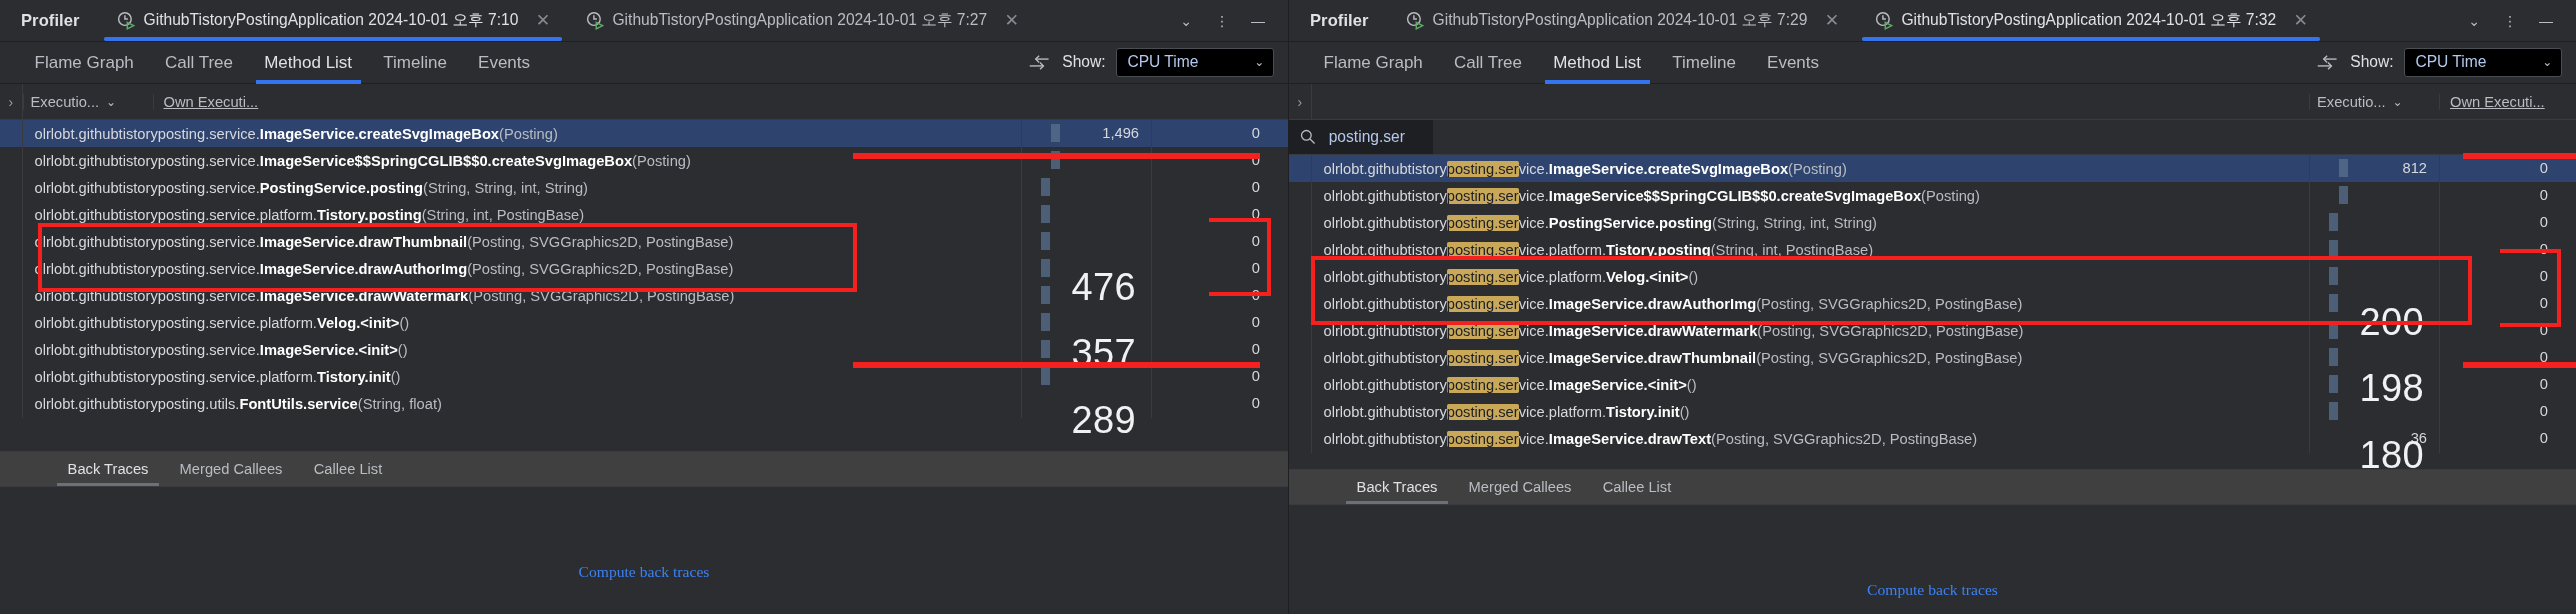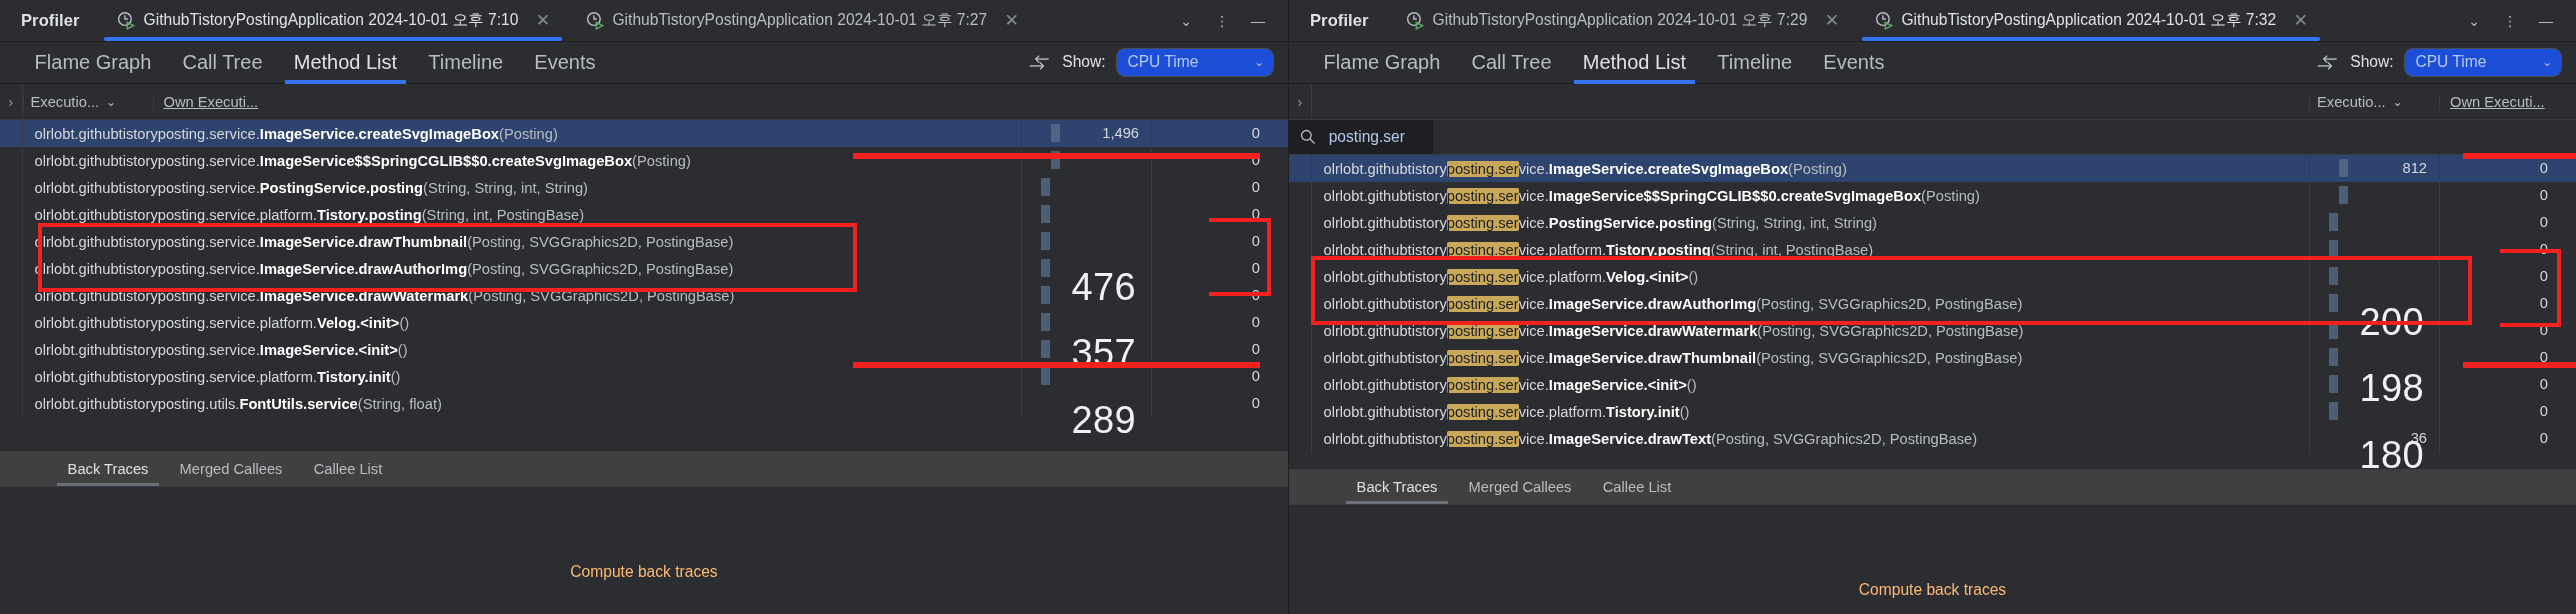--- a/index.html
+++ b/index.html
@@ -69,38 +69,38 @@
     display: flex; align-items: center;
     background: #2b2d30;
     padding-left: 19px;
     position: relative;
     border-bottom: 0.9px solid #1e1f22;
   }
   .vtab {
     position: relative; height: 42px;
     display: flex; align-items: center;
     padding: 0 15.6px;
-    font-size: 20px; color: #b9bcc2; white-space: nowrap;
+    font-size: 17px; color: #b9bcc2; white-space: nowrap;
   }
   .vtab.active { color: #dfe1e5; }
   .vtab.active::after {
     content: ""; position: absolute; left: 7px; right: 7px; bottom: 0;
     height: 3.5px; background: #3574f0;
   }
   .viewbar-right {
     margin-left: auto; display: flex; align-items: center;
     gap: 10.4px; padding-right: 14px;
   }
   .show-label { font-size: 15.6px; color: #dfe1e5; white-space: nowrap; }
   .combo {
     display: flex; align-items: center; justify-content: space-between;
     gap: 17.3px;
     min-width: 158px; height: 29.4px;
-    border: 0.9px solid #4a4d51; border-radius: 9px;
-    background: #1d4ed8; padding: 0 8.7px 0 10.4px;
+    border: 0.9px solid #4a4d51; border-radius: 3px;
+    background: #000000; padding: 0 8.7px 0 10.4px;
     font-size: 15.6px; color: #b4c9ee;
   }
   .chev { color: #b9bcc2; font-size: 12px; }
 
   
   .table-wrap { flex: 1 1 auto; display: flex; flex-direction: column; min-height: 0; background: #2b2d30; }
   .thead {
     height: 36px; flex: 0 0 36px;
     display: flex; align-items: center;
     background: #2b2d30;
@@ -212,21 +212,21 @@
     content: ""; position: absolute; left: 5.2px; right: 5.2px; bottom: 0;
     height: 2.6px; background: #6b7079;
   }
   .footer {
     flex: 1 1 auto;
     background: #2b2d30;
     display: flex; align-items: flex-start; justify-content: center;
     border-top: 0.9px solid #393b40;
     padding-top: 76px;
   }
-  .link { color: #fdba74; font-size: 15.6px; }
+  .link { color: #3b82f6; font-size: 15.6px; font-family: Liberation Serif, serif; }
 </style>
 </head>
 <body>
 
 <div class="app">
 
   <div class="panel">
 
     <div class="titlebar">
       <div class="tool-label">Profiler</div>

